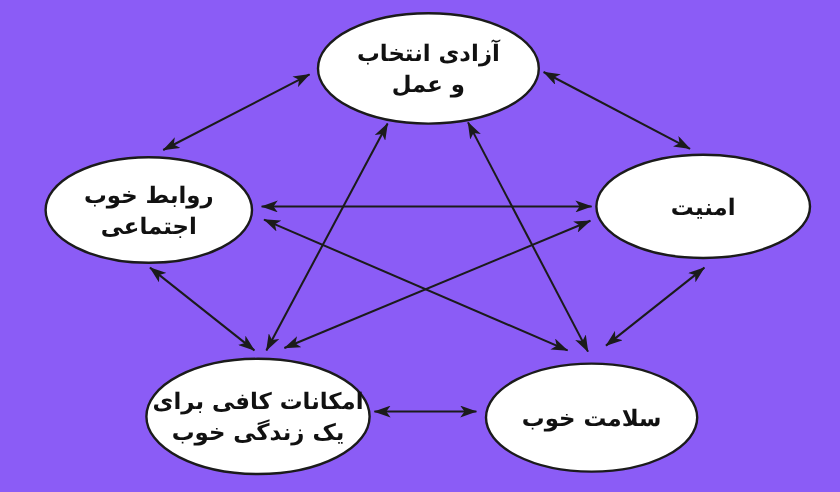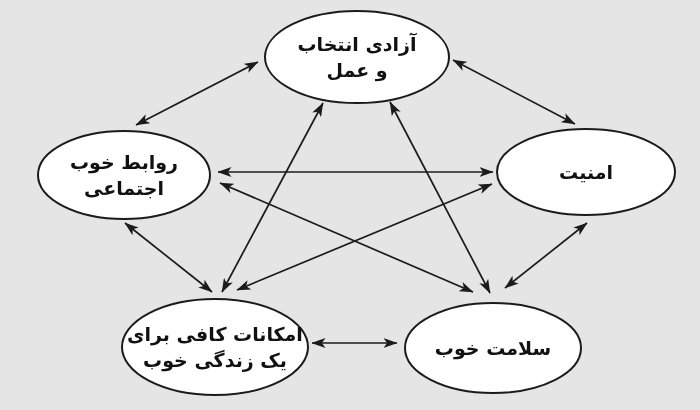--- a/index.html
+++ b/index.html
@@ -1,20 +1,20 @@
 <!DOCTYPE html>
 <html lang="fa"><head>
 <meta charset="utf-8">
 <style>
   html,body{margin:0;padding:0;}
   body{
     width:700px;height:410px;background:#ffffff;overflow:hidden;
     font-family:"DejaVu Sans",sans-serif;
   }
-  .canvas-wrap{width:700px;height:410px;position:relative;background:#e5e5e5;}
+  .canvas-wrap{width:700px;height:410px;position:relative;background:#8b5cf6;}
   svg{display:block;}
   .node-shape{fill:#ffffff;stroke:#1b1b1b;stroke-width:2;}
   .edge-line{stroke:#1b1b1b;stroke-width:1.7;fill:none;}
   .node-label{
     font-family:"DejaVu Sans",sans-serif;
     font-size:19px;font-weight:bold;fill:#111111;
     text-anchor:middle;direction:rtl;
   }
   .arrowhead{fill:#1b1b1b;stroke:none;}
 </style>

